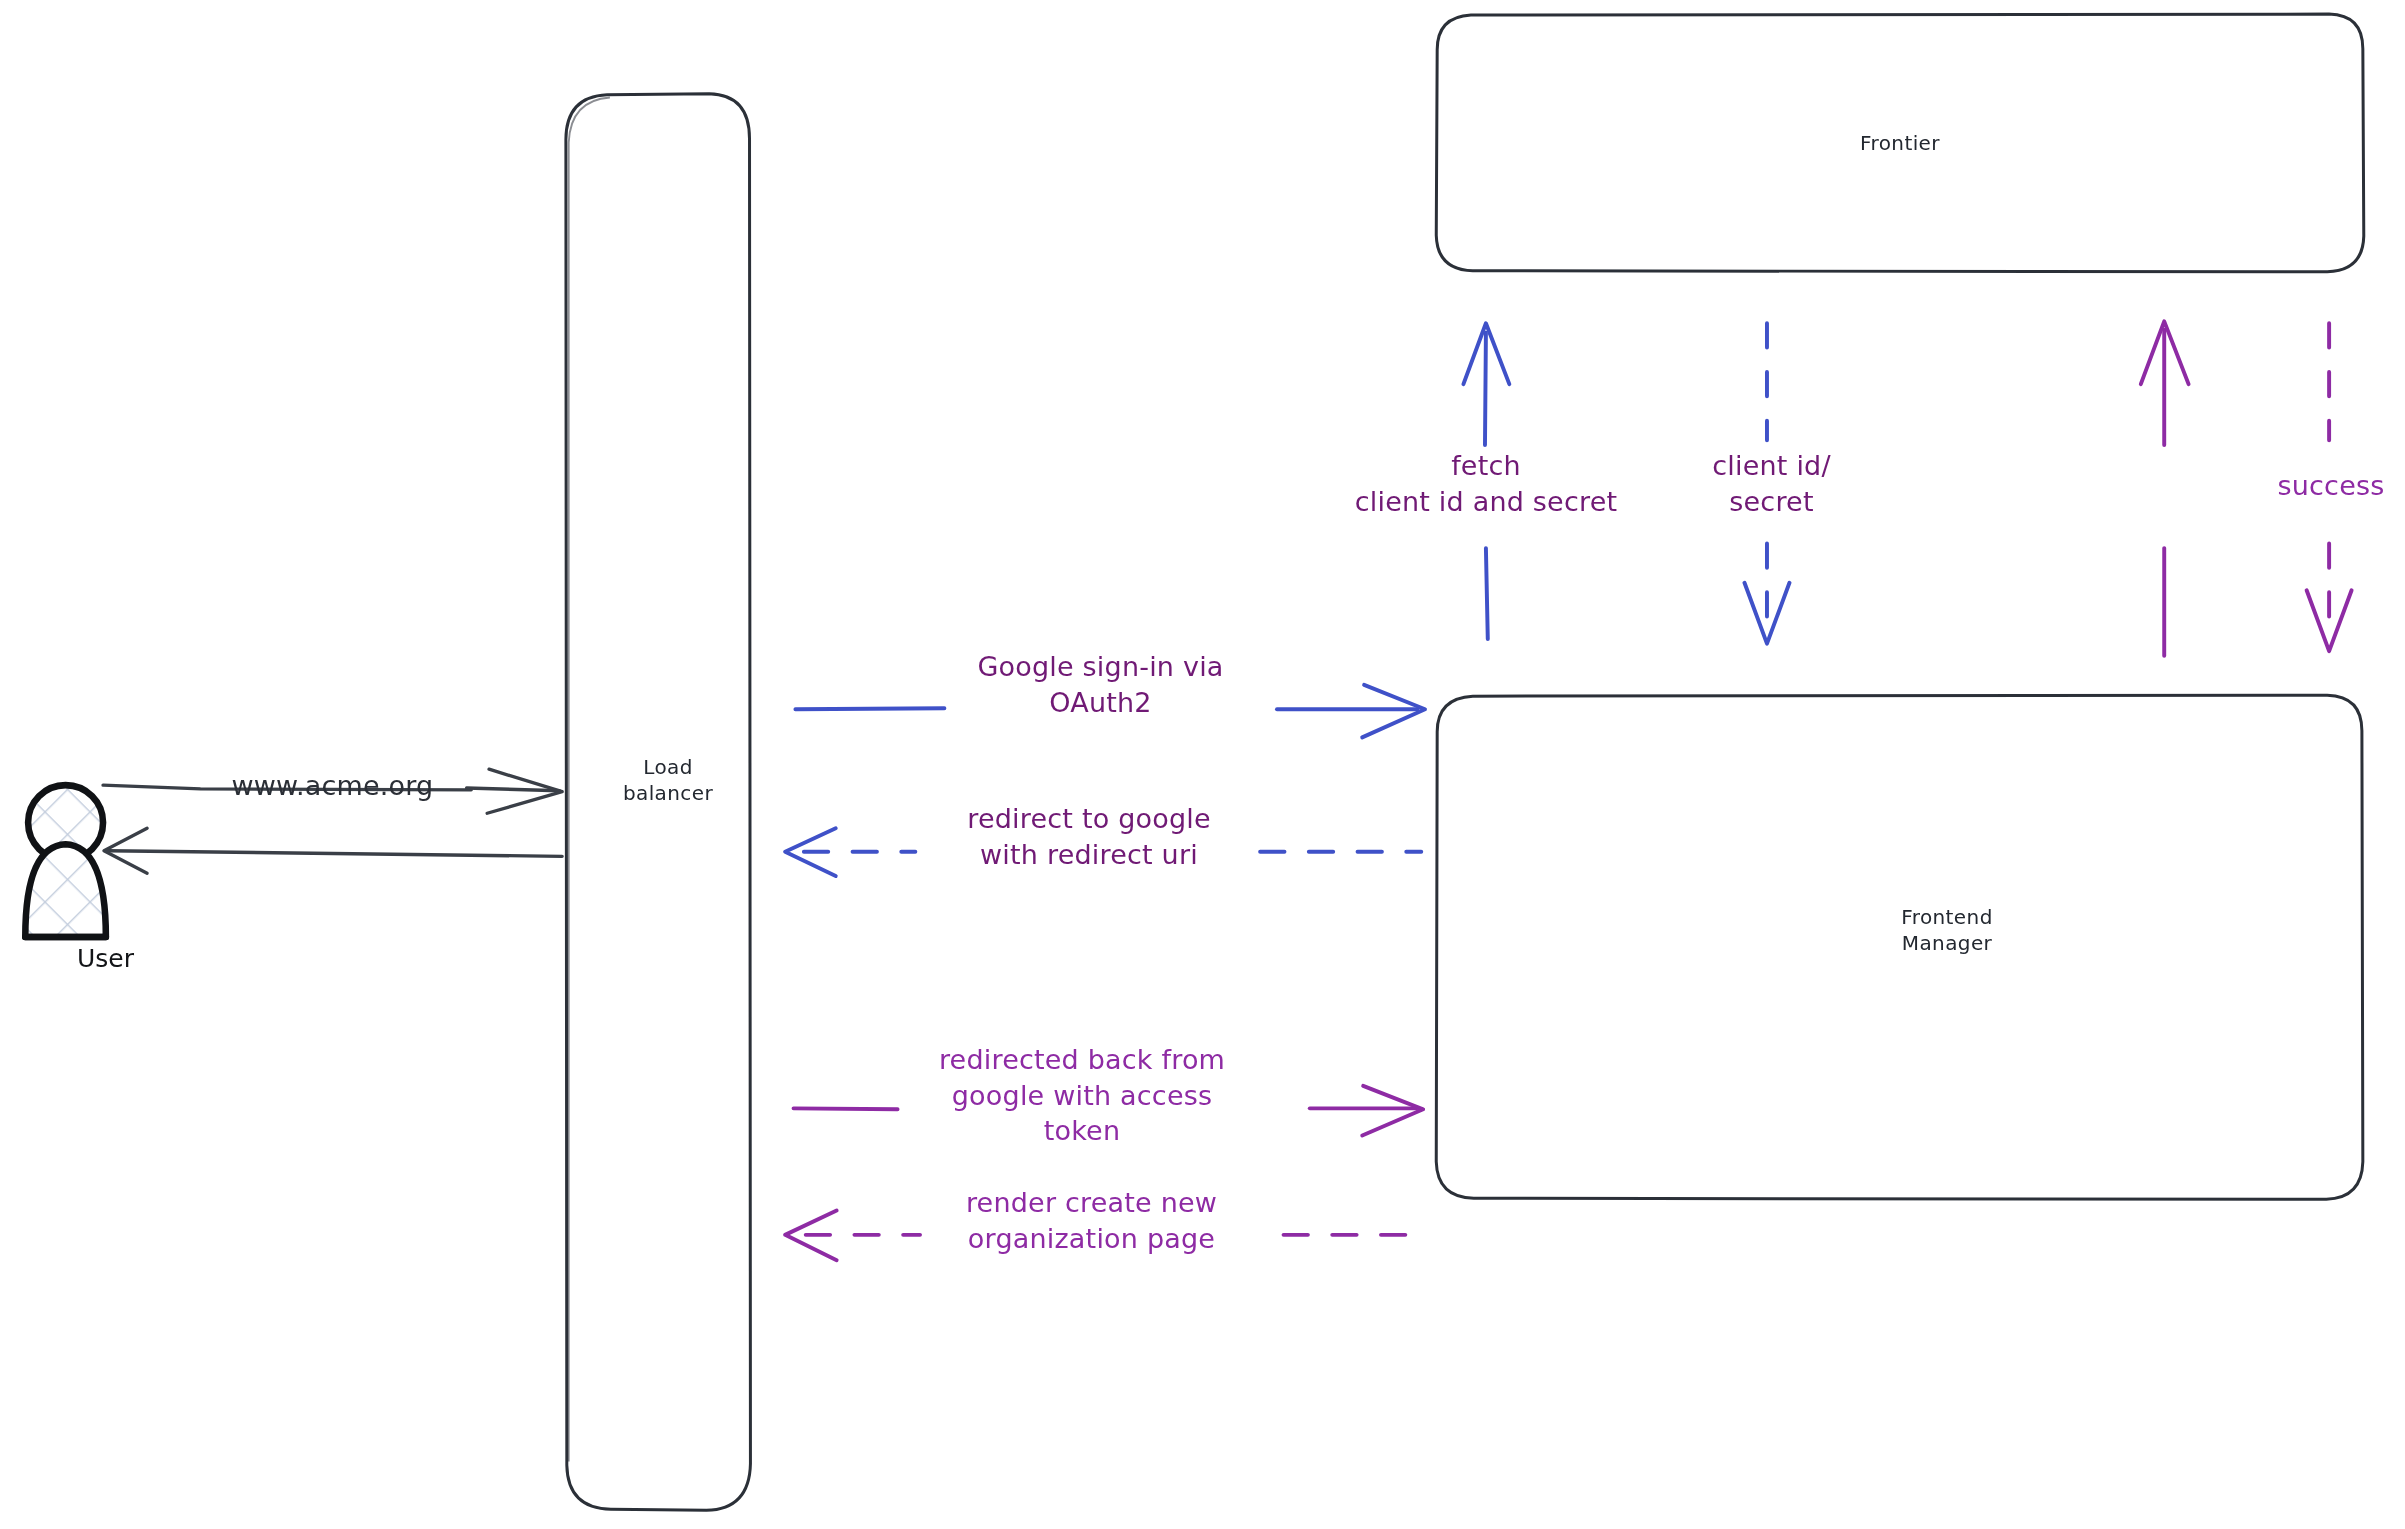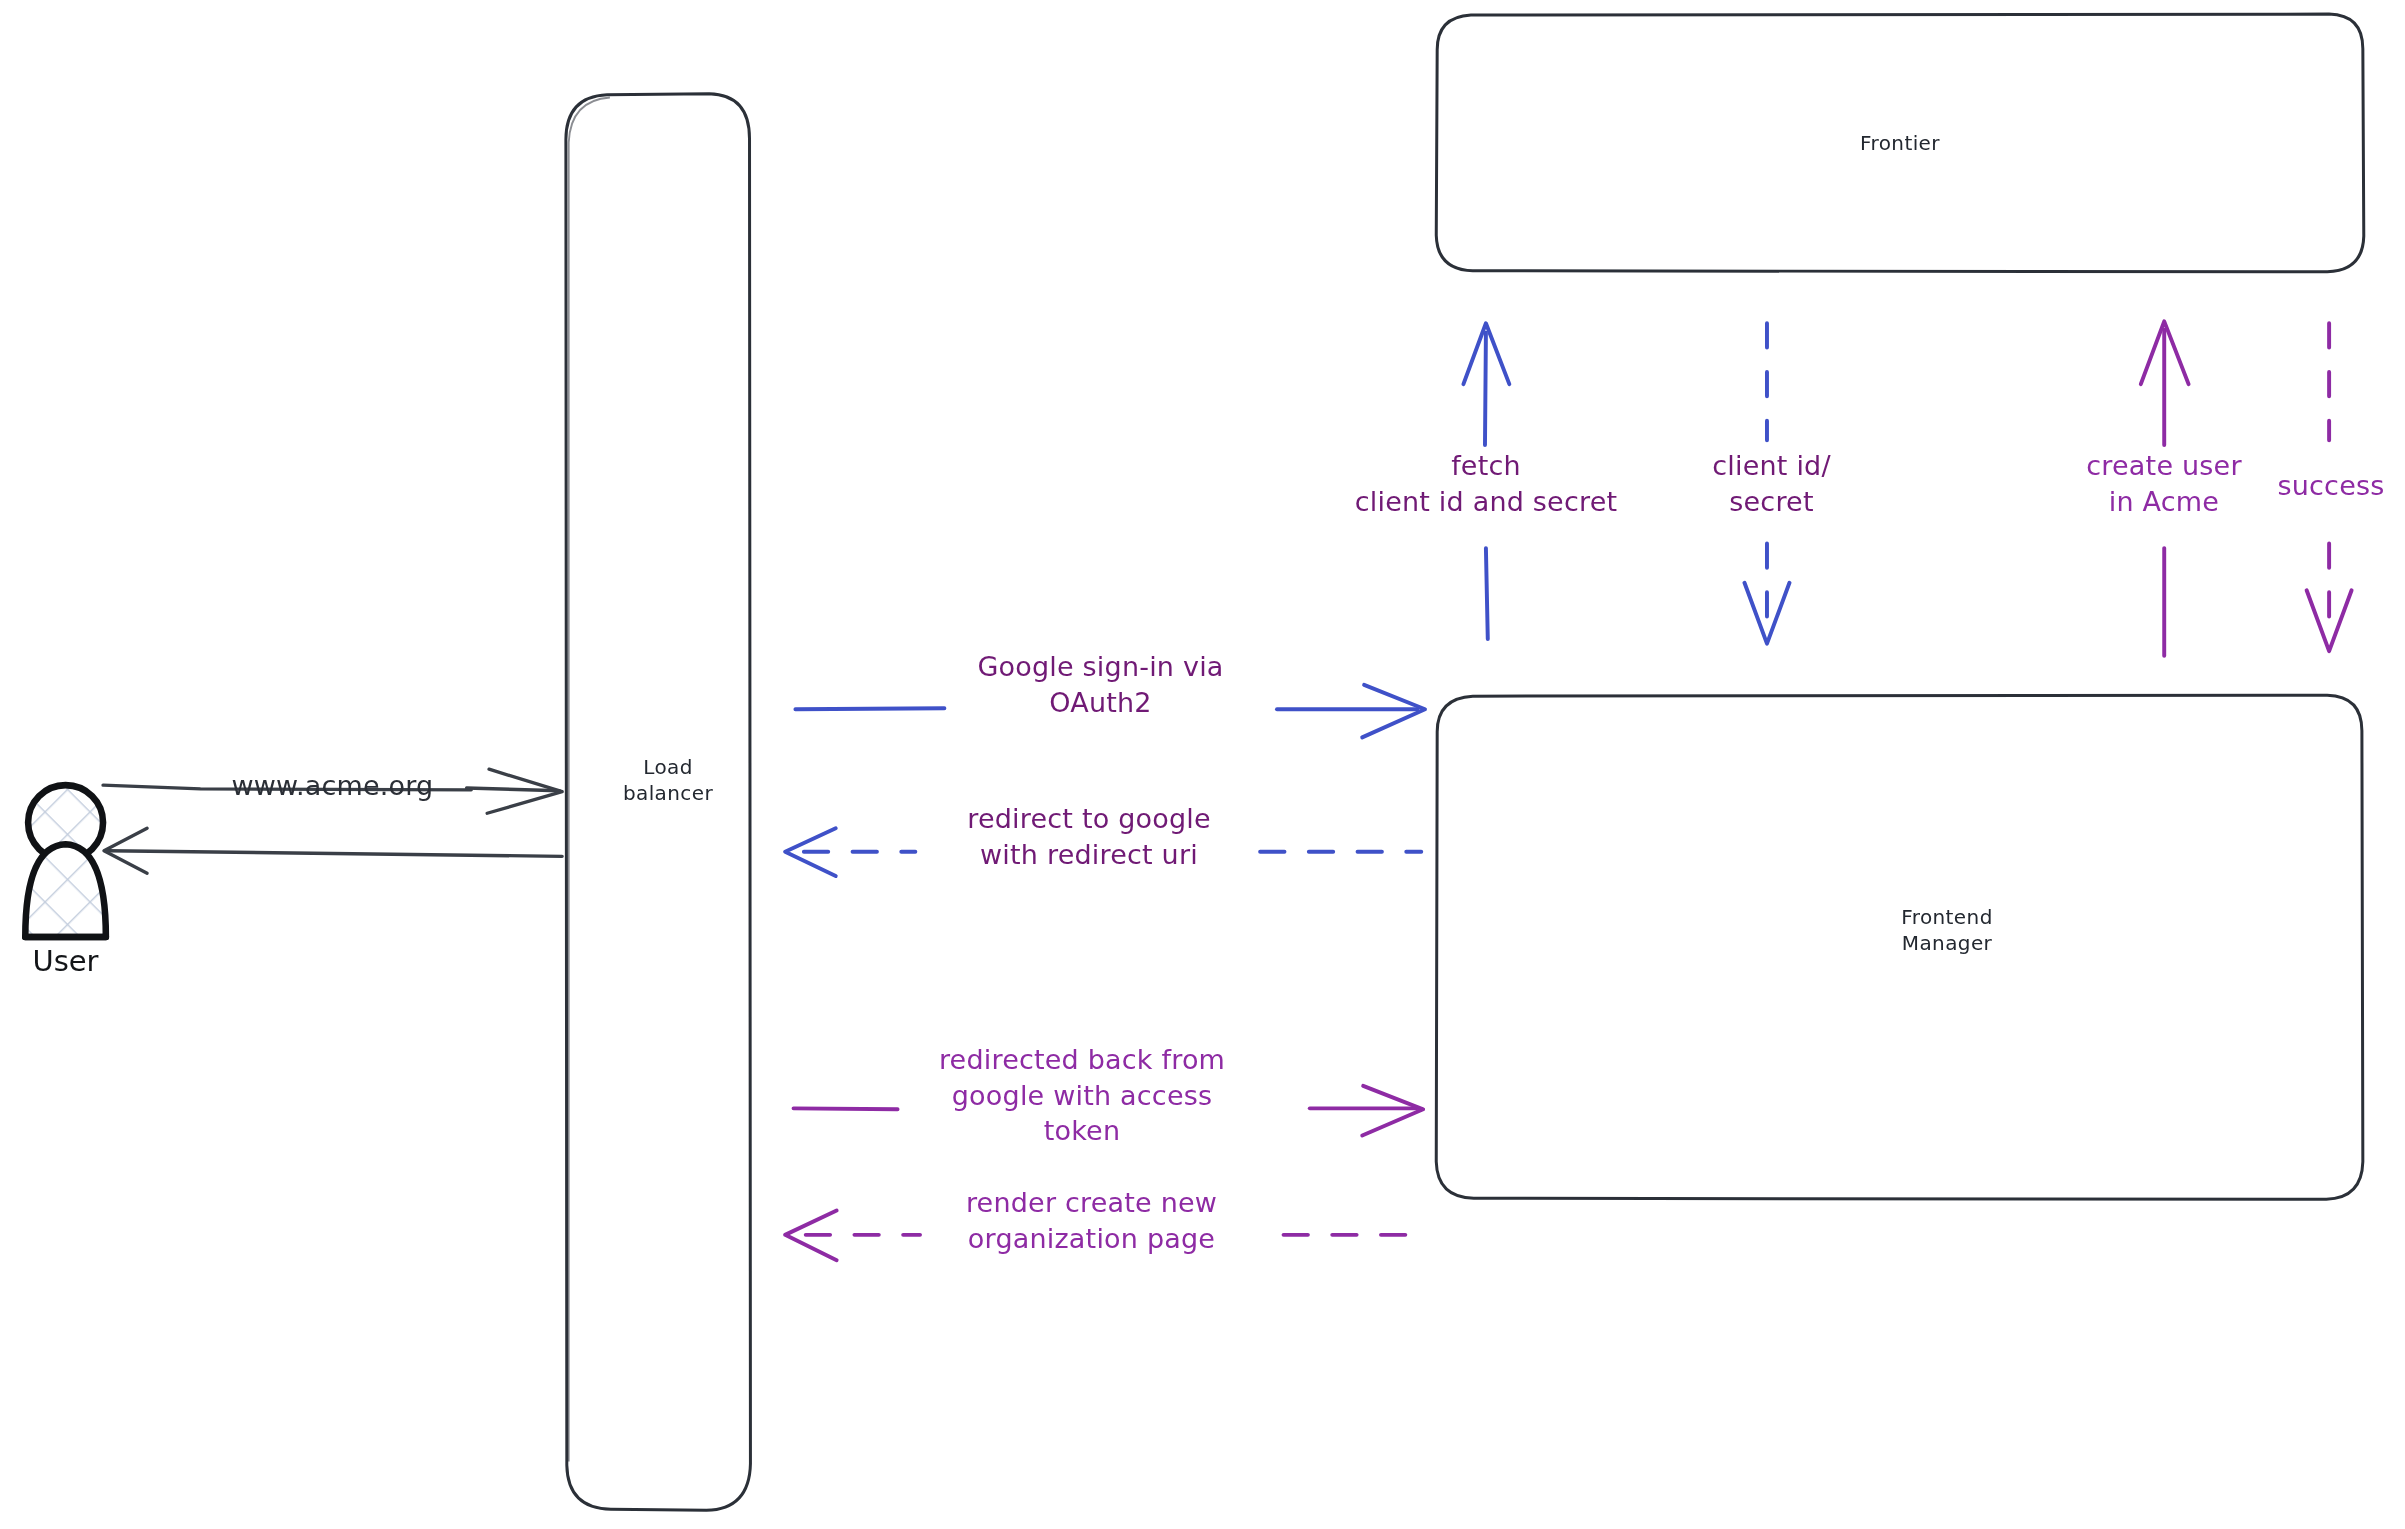--- a/index.html
+++ b/index.html
@@ -34,21 +34,22 @@
     pointer-events: none;
     font-family: "DejaVu Sans", sans-serif;
   }
   .node-label {
     color: #232830;
     font-size: 20px;
     letter-spacing: 0.4px;
   }
   .actor-label {
     color: #131518;
-    font-size: 29px;
+    font-size: 25px;
+    padding-left: 40px;
   }
   .edge-label {
     font-size: 27px;
     letter-spacing: 0.2px;
   }
   .edge-label.blue  { color: #701a75; }
   .edge-label.purple{ color: #8e2ba4; }
   .edge-label.dark  { color: #2b2f36; }
 </style>
 </head>
@@ -171,19 +172,17 @@
 
   <div class="edge-label purple" style="left:904px; top:1185px; width:375px;">render create new
 organization page</div>
 
   <div class="edge-label blue" style="left:1295px; top:448px; width:382px;">fetch
 client id and secret</div>
 
   <div class="edge-label blue" style="left:1686px; top:448px; width:171px;">client id/
 secret</div>
 
-  <div class="edge-label purple" style="left:2031px; top:448px; width:266px;">create user
-in Acme</div>
 
   <div class="edge-label purple" style="left:2256px; top:468px; width:150px;">success</div>
 
 </div>
 
 
 </body></html>

